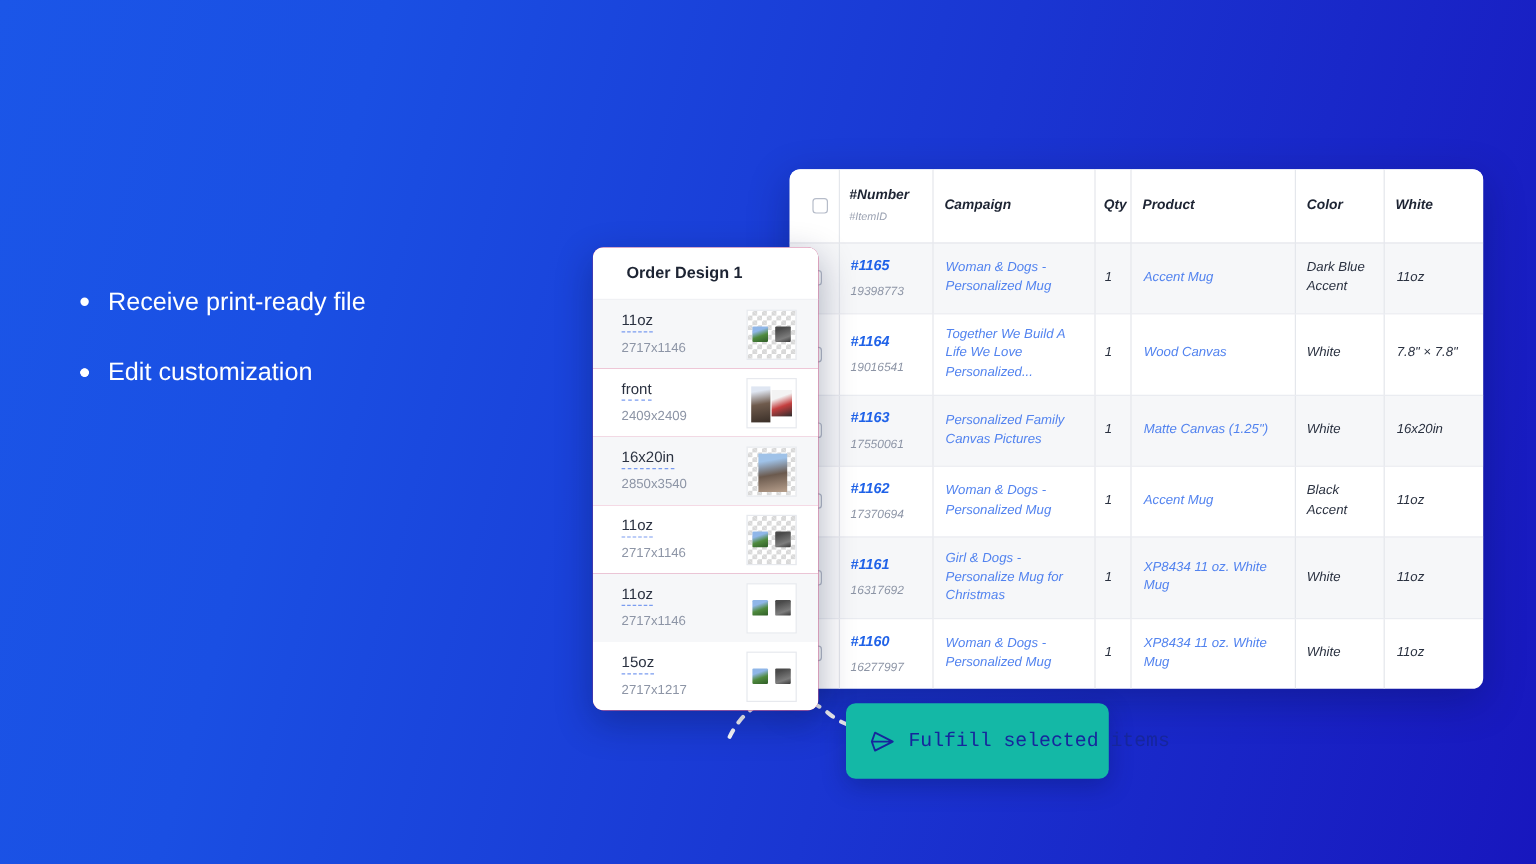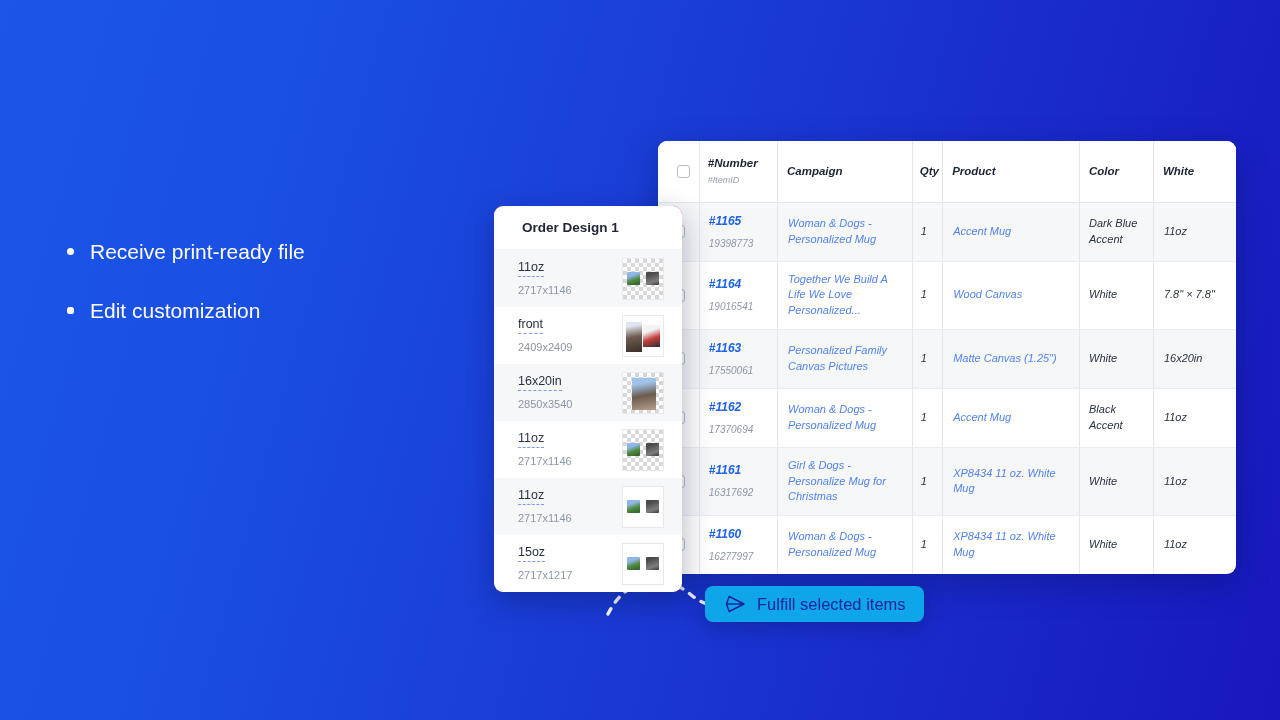--- a/index.html
+++ b/index.html
@@ -236,29 +236,30 @@
     z-index: 1;
     pointer-events: none;
   }
 
   
   .fulfill-btn {
     position: absolute;
     left: 705px;
     top: 586px;
     width: 219px;
-    height: 36px;
-    background: #0ea5e9;
+    height: 63px;
+    background: #14b8a6;
     border-radius: 8px;
     display: flex;
     align-items: center;
     gap: 11px;
     padding: 0 20px;
     box-shadow: 0 6px 20px rgba(5, 14, 60, 0.28);
     z-index: 4;
+    font-family: Liberation Mono, monospace;
   }
   .fulfill-label {
     font-size: 16.5px;
     color: #16269c;
     white-space: nowrap;
   }
   .send-icon { flex: none; line-height: 0; }
 </style>
 </head>
 <body>

